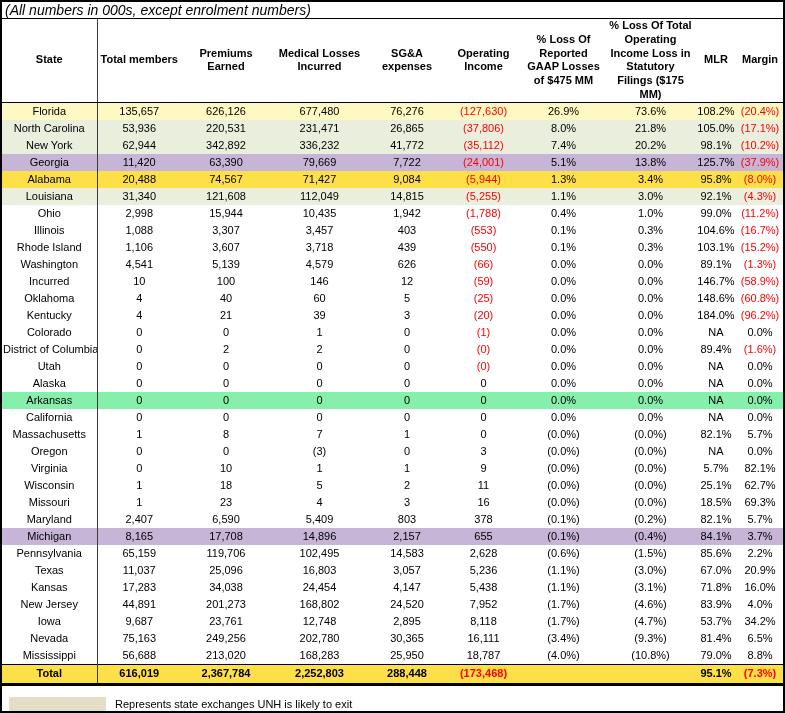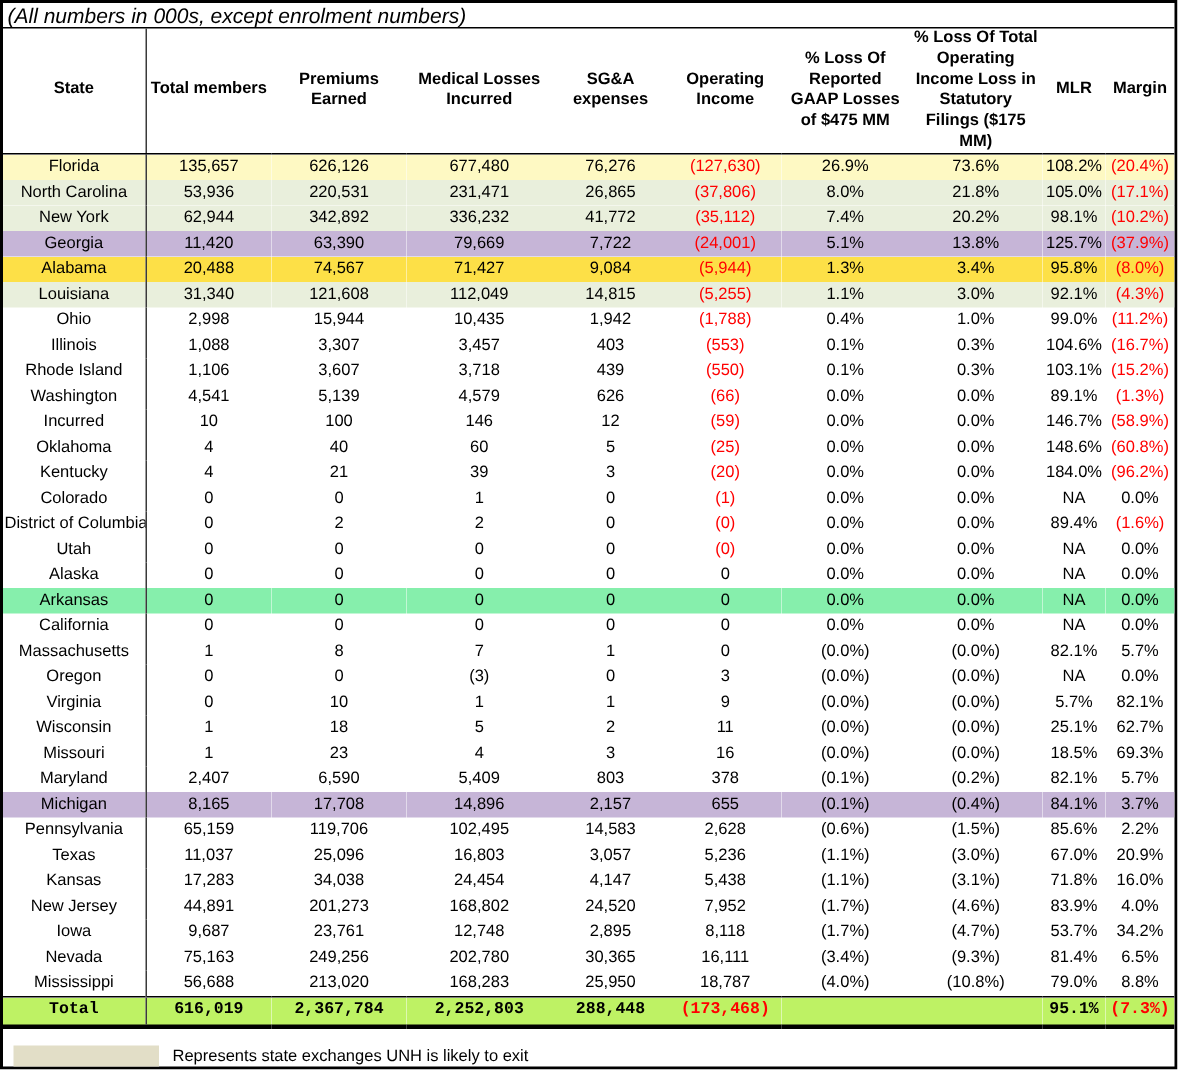--- a/index.html
+++ b/index.html
@@ -508,21 +508,21 @@
           <td>56,688</td>
           <td>213,020</td>
           <td>168,283</td>
           <td>25,950</td>
           <td>18,787</td>
           <td>(4.0%)</td>
           <td>(10.8%)</td>
           <td>79.0%</td>
           <td>8.8%</td>
         </tr>
-        <tr class="total-row" style="background: #bef264; font-family: Liberation Mono, monospace;">
+        <tr class="total-row" style="background: #fde047;">
           <td class="state-border">Total</td>
           <td>616,019</td>
           <td>2,367,784</td>
           <td>2,252,803</td>
           <td>288,448</td>
           <td class="neg">(173,468)</td>
           <td></td>
           <td></td>
           <td>95.1%</td>
           <td class="neg">(7.3%)</td>

